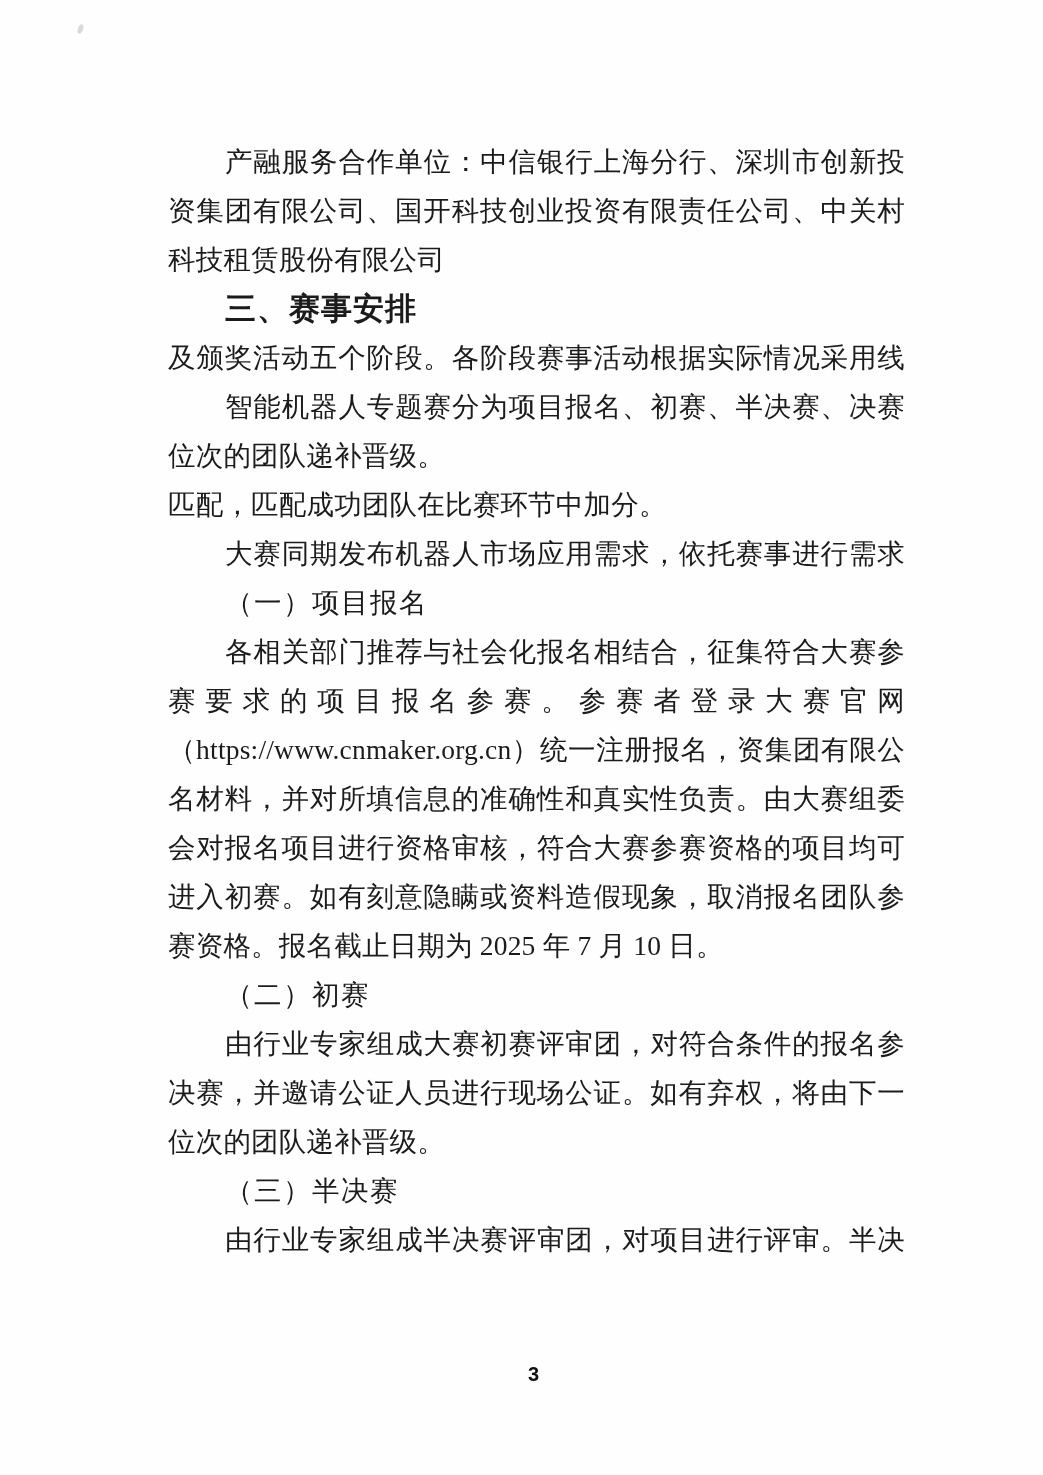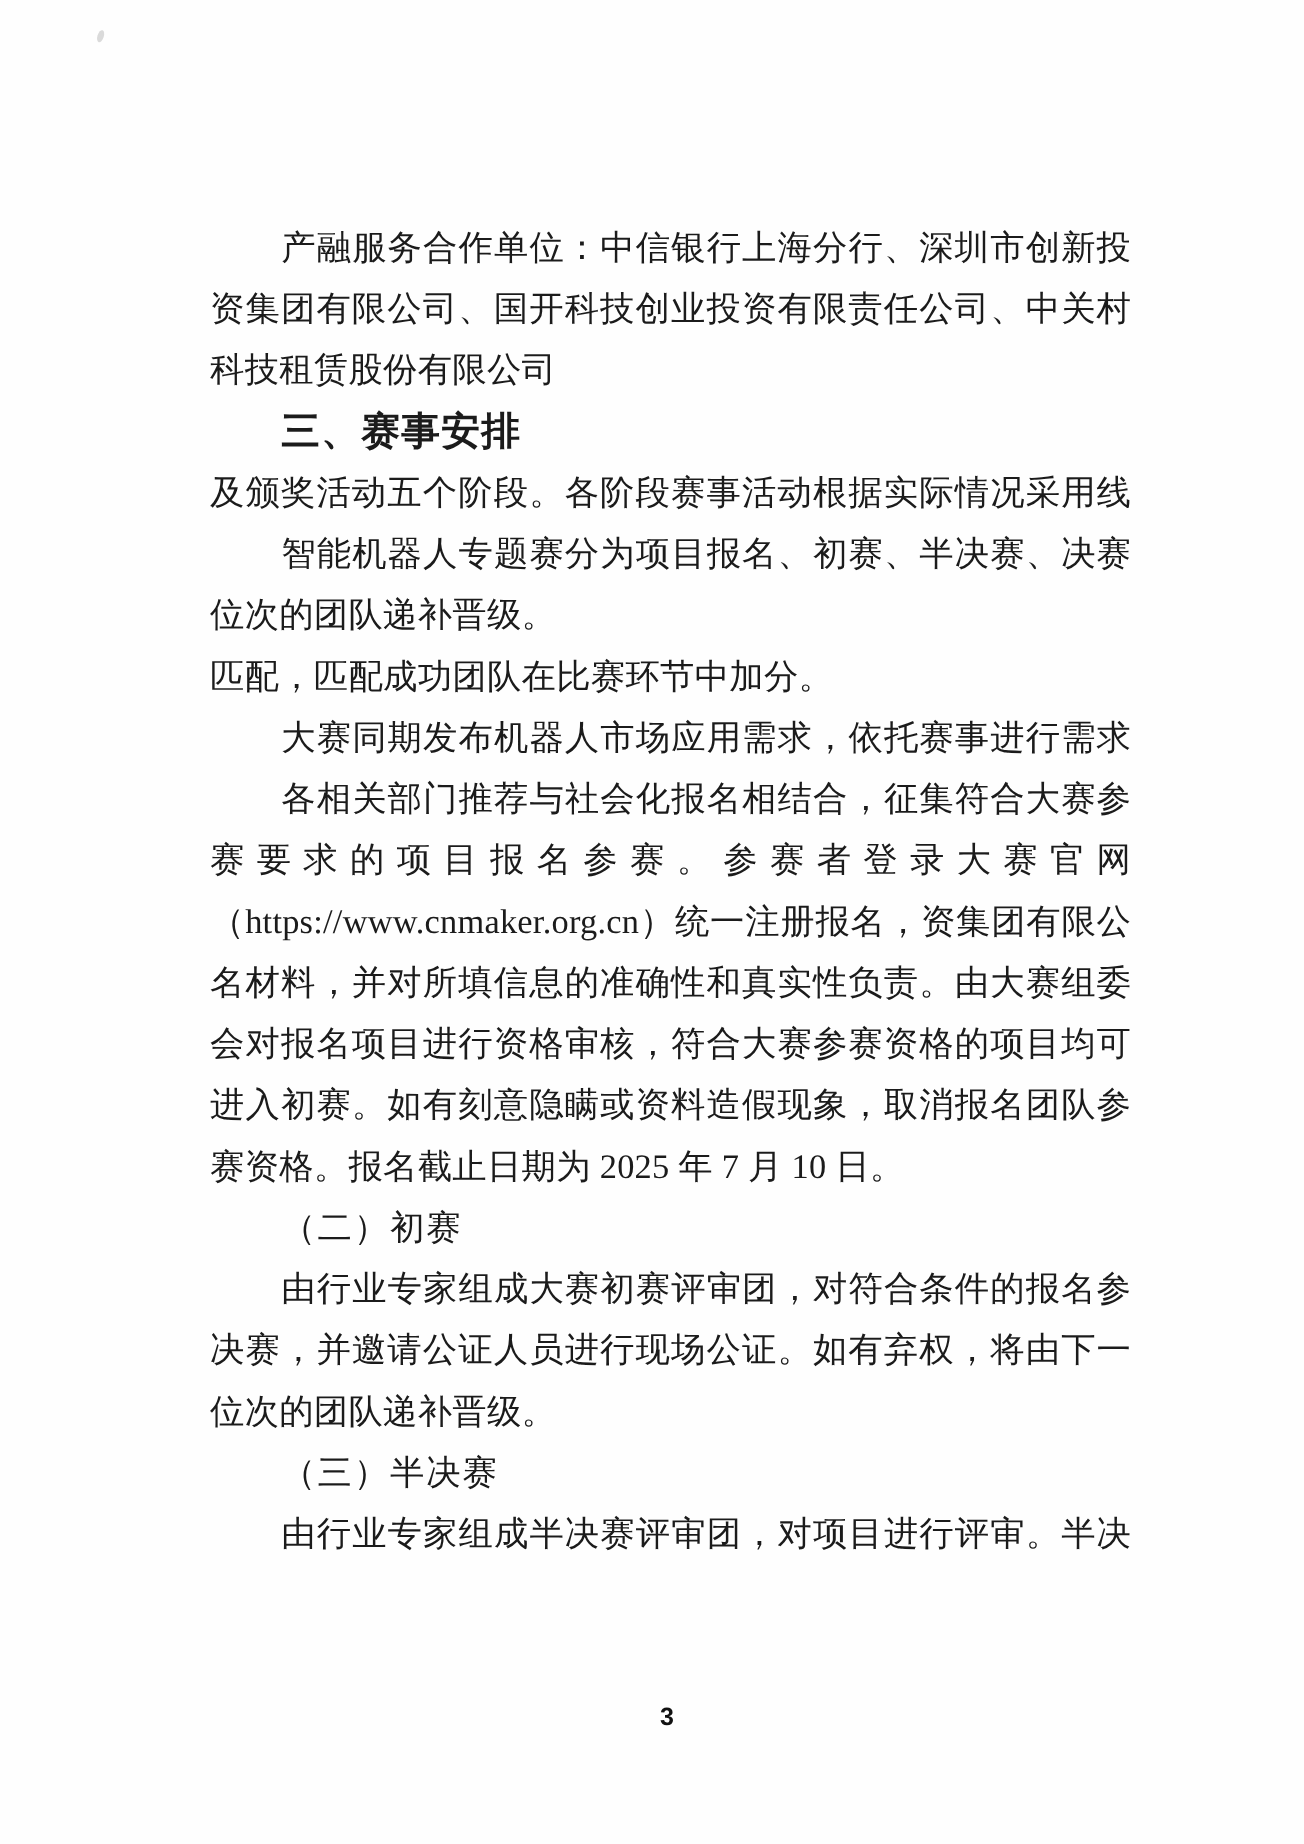--- a/index.html
+++ b/index.html
@@ -18,21 +18,20 @@
   .page {
     position: absolute;
     inset: 0;
     background: #fefefe;
   }
   .doc-body {
     position: absolute;
     left: 168px;
     top: 139px;
     width: 737px;
-    margin-top: 36px;
   }
   .line {
     height: 49px;
     line-height: 46px;
     font-size: 27.5px;
     letter-spacing: 0.2px;
     white-space: normal;
     overflow: hidden;
     text-rendering: optimizeLegibility;
   }
@@ -86,20 +85,21 @@
   <div class="doc-body">
       <div class="line body indent just">产融服务合作单位：中信银行上海分行、深圳市创新投</div>
       <div class="line body just">资集团有限公司、国开科技创业投资有限责任公司、中关村</div>
       <div class="line body">科技租赁股份有限公司</div>
       <div class="line heading-bold indent">三、赛事安排</div>
       <div class="line body just">及颁奖活动五个阶段。各阶段赛事活动根据实际情况采用线</div>
       <div class="line body indent just">智能机器人专题赛分为项目报名、初赛、半决赛、决赛</div>
       <div class="line body">位次的团队递补晋级。</div>
       <div class="line body">匹配，匹配成功团队在比赛环节中加分。</div>
       <div class="line body indent just">大赛同期发布机器人市场应用需求，依托赛事进行需求</div>
+      <div class="line heading-kaiti indent">（一）项目报名</div>
       <div class="line body indent just">各相关部门推荐与社会化报名相结合，征集符合大赛参</div>
       <div class="line body just">赛要求的项目报名参赛。参赛者登录大赛官网</div>
       <div class="line body just">（https://www.cnmaker.org.cn）统一注册报名，资集团有限公司</div>
       <div class="line body just">名材料，并对所填信息的准确性和真实性负责。由大赛组委</div>
       <div class="line body just">会对报名项目进行资格审核，符合大赛参赛资格的项目均可</div>
       <div class="line body just">进入初赛。如有刻意隐瞒或资料造假现象，取消报名团队参</div>
       <div class="line body">赛资格。报名截止日期为 2025 年 7 月 10 日。</div>
       <div class="line heading-kaiti indent">（二）初赛</div>
       <div class="line body indent just">由行业专家组成大赛初赛评审团，对符合条件的报名参</div>
       <div class="line body just">决赛，并邀请公证人员进行现场公证。如有弃权，将由下一</div>

